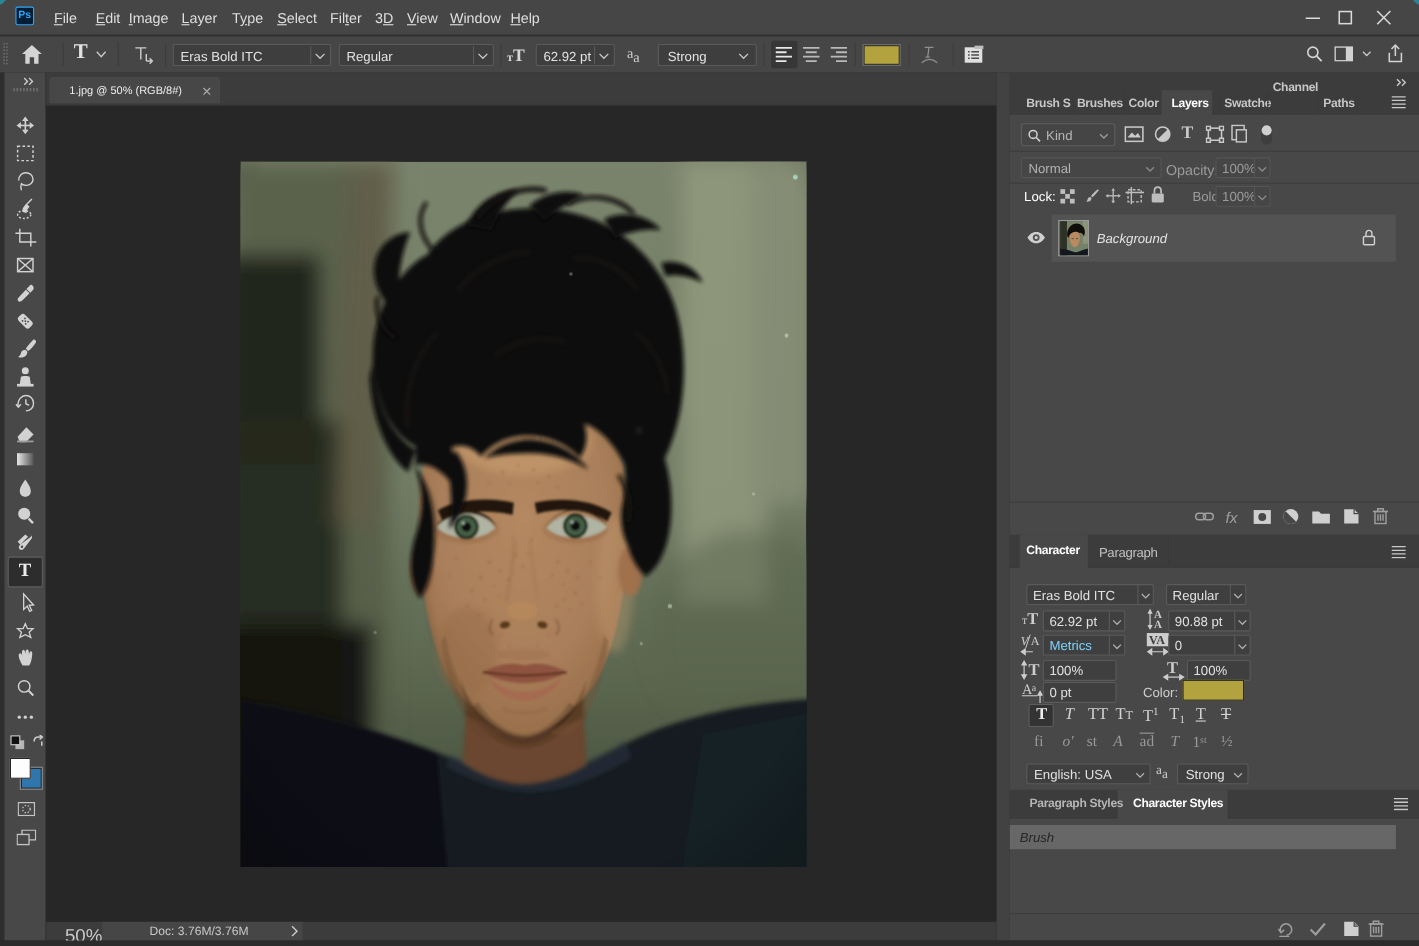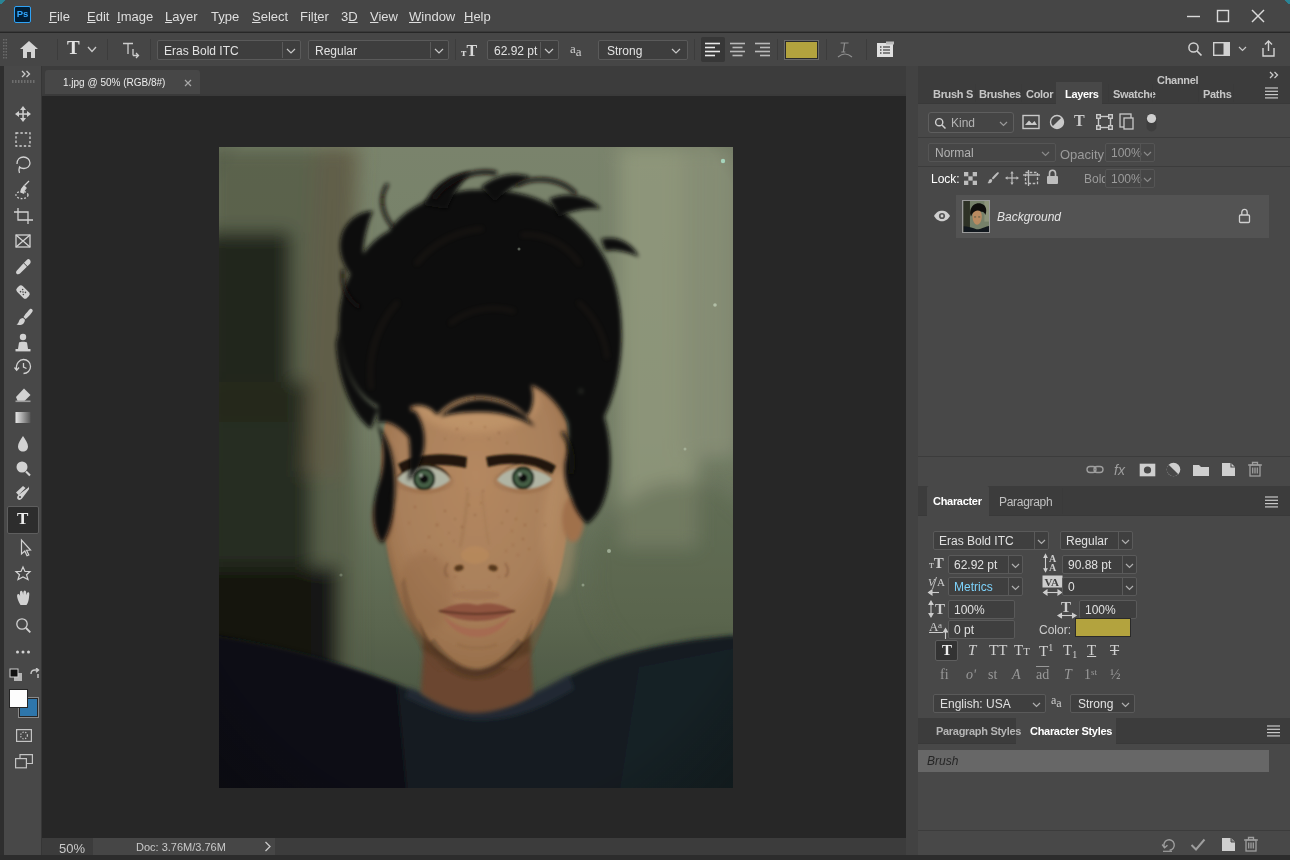--- a/index.html
+++ b/index.html
@@ -969,21 +969,21 @@
           <line x1="0" y1="4" x2="14" y2="4"></line>
           <path d="M4.5 4 L4.5 1.5 L9.5 1.5 L9.5 4"></path>
           <line x1="4.7" y1="6.5" x2="4.7" y2="12.5"></line>
           <line x1="7" y1="6.5" x2="7" y2="12.5"></line>
           <line x1="9.3" y1="6.5" x2="9.3" y2="12.5"></line>
         </g>
       </svg>
   </div>
 
   <div class="abs" style="left:42px;top:838px;width:864px;height:17px;background:#3c3c3c;">
-    <span style="position:absolute;left:17px;top:3px;font-size:13px;color:#c9c9c9;">50%</span>
+    <span style="position:absolute;left:17px;top:3px;font-size:17px;color:#c9c9c9;">50%</span>
     <div style="position:absolute;left:51px;top:0;width:182px;height:17px;background:#464646;"></div>
     <span style="position:absolute;left:94px;top:3px;font-size:11px;color:#c9c9c9;">Doc: 3.76M/3.76M</span>
     <svg style="position:absolute;left:222px;top:3px" width="8" height="11">
         <path d="M1.5 1 L6 5.5 L1.5 10" stroke="#c9c9c9" stroke-width="1.3" fill="none"></path>
       </svg>
   </div>
 
   <div class="abs" style="left:0;top:855px;width:1290px;height:5px;background:#2c2c2c;"></div>
 </div>
 

